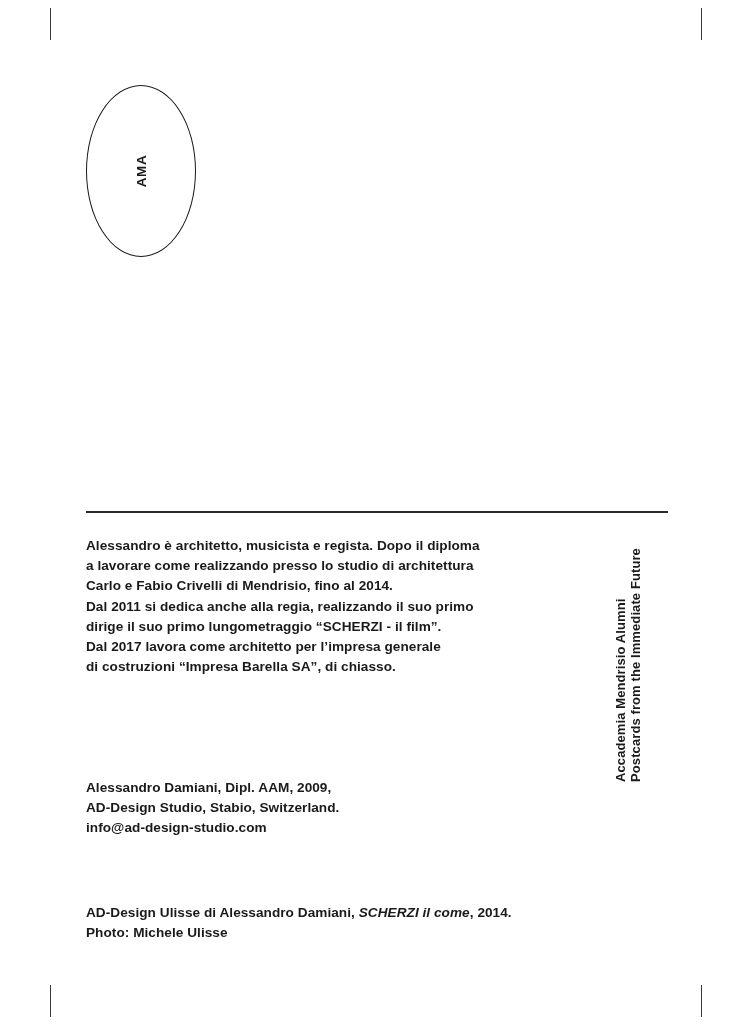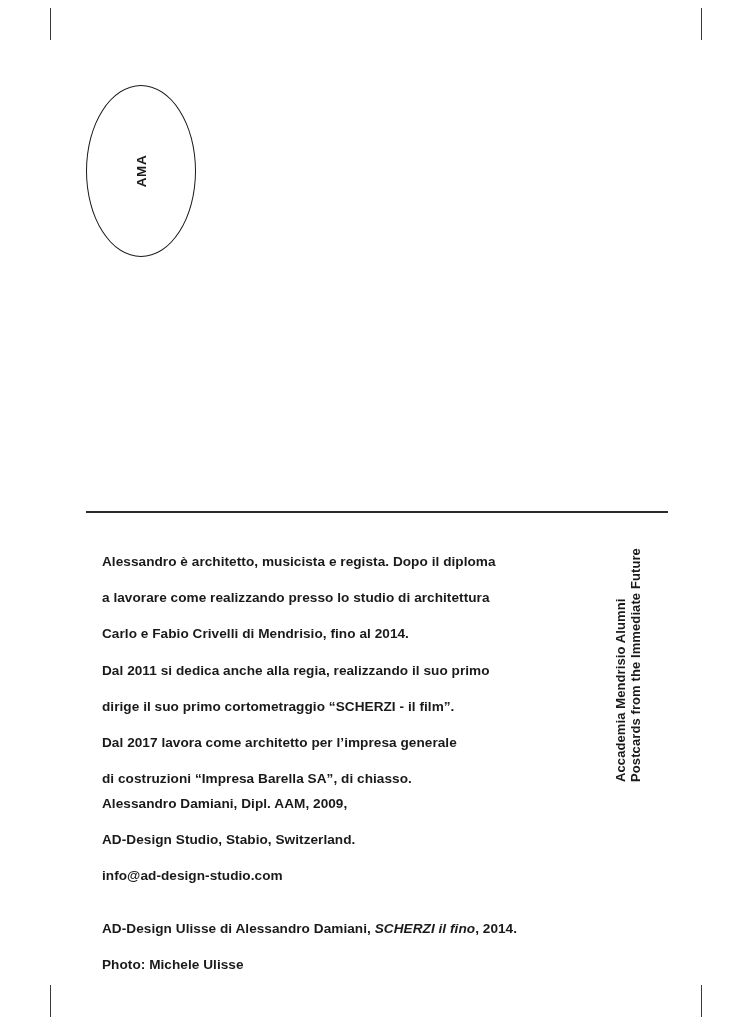--- a/index.html
+++ b/index.html
@@ -92,21 +92,21 @@
   .block {
     position: absolute;
     left: 86px;
     font-size: 13.6px;
     line-height: 20.2px;
     font-weight: bold;
     color: #1a1a1a;
     letter-spacing: 0.05px;
     width: 600px;
   }
-  .block p { margin: 16px; }
+  .block p { margin: 0; }
   .bio   { top: 536px; }
   .contact { top: 778px; }
   .credit  { top: 903px; }
   .credit .ital { font-style: italic; }
 </style>
 </head>
 <body>
 
 <div class="page">
 
@@ -124,29 +124,29 @@
     <span class="vtitle vtitle-2">Postcards from the Immediate Future</span>
   </div>
 
   <div class="rule"></div>
 
   <div class="block bio">
     <p>Alessandro è architetto, musicista e regista. Dopo il diploma</p>
     <p>a lavorare come realizzando presso lo studio di architettura</p>
     <p>Carlo e Fabio Crivelli di Mendrisio, fino al 2014.</p>
     <p>Dal 2011 si dedica anche alla regia, realizzando il suo primo</p>
-    <p>dirige il suo primo cortometraggio “SCHERZI - il film”.</p>
+    <p>dirige il suo primo lungometraggio “SCHERZI - il film”.</p>
     <p>Dal 2017 lavora come architetto per l’impresa generale</p>
     <p>di costruzioni “Impresa Barella SA”, di chiasso.</p>
   </div>
 
   <div class="block contact">
     <p>Alessandro Damiani, Dipl. AAM, 2009,</p>
     <p>AD-Design Studio, Stabio, Switzerland.</p>
     <p>info@ad-design-studio.com</p>
   </div>
 
   <div class="block credit">
-    <p><span>AD-Design Ulisse di Alessandro Damiani, </span><span class="ital">SCHERZI il fino</span><span>, 2014.</span></p>
+    <p><span>AD-Design Ulisse di Alessandro Damiani, </span><span class="ital">SCHERZI il come</span><span>, 2014.</span></p>
     <p>Photo: Michele Ulisse</p>
   </div>
 
 </div>
 
 </body></html>

